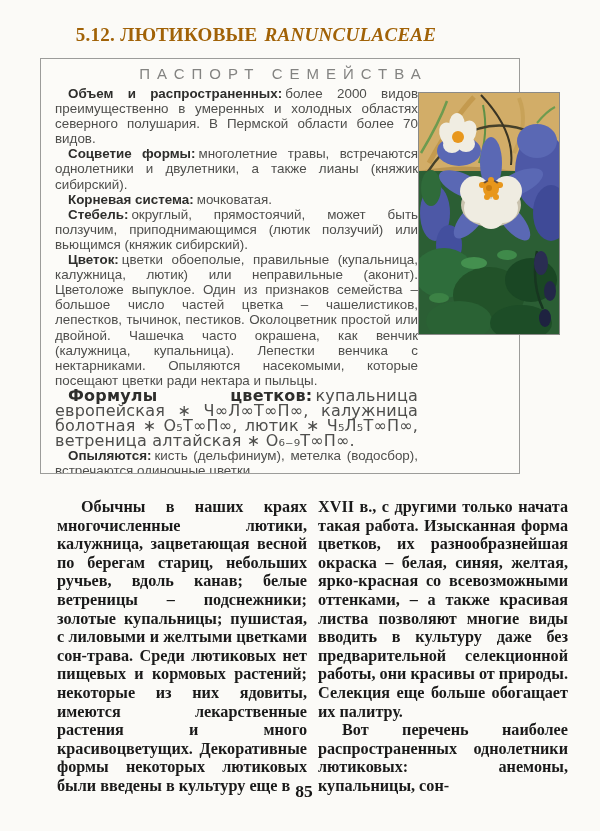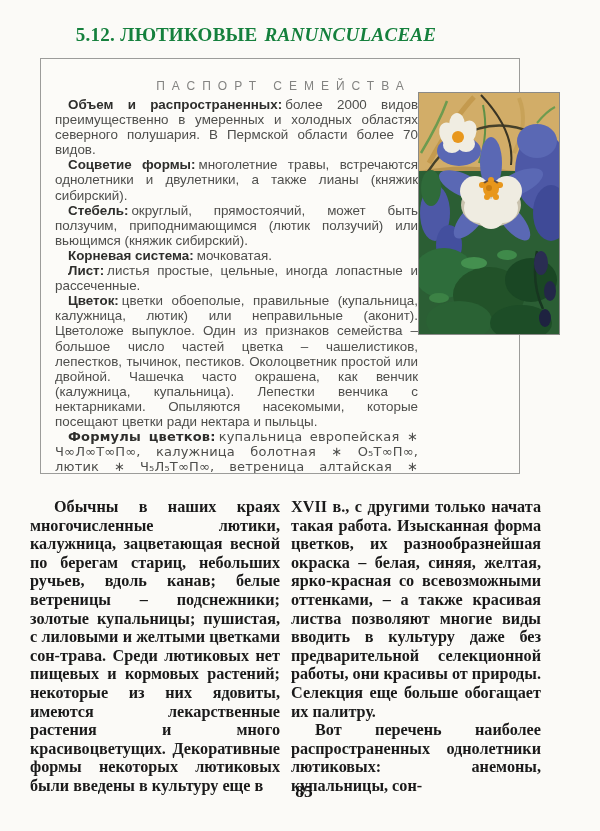--- a/index.html
+++ b/index.html
@@ -7,66 +7,66 @@
     position:relative;
     width:600px; height:831px;
     background:#fbfaf7;
     overflow:hidden;
     font-family:"Liberation Sans", sans-serif;
   }
   .title {
     position:absolute; top:24px; left:0; width:512px;
     text-align:center;
     font-family:"Liberation Serif", serif;
-    font-weight:700; font-size:19px; color:#15803d;
+    font-weight:700; font-size:19px; color:#a16207;
     letter-spacing:0.3px;
   }
   .title .latin { font-style:italic; margin-left:7px; }
 
   .passport-box {
     position:absolute; left:40px; top:58px;
     width:478px; height:414px;
     border:1px solid #9c9c9a;
     background:#fcfbf8;
     overflow:hidden;
   }
   .passport-header {
-    margin-top:20px;
+    margin-top:6px;
     text-align:center;
-    font-size:12px; letter-spacing:7px; padding-left:7px;
+    font-size:15px; letter-spacing:7px; padding-left:7px;
     color:#838381;
   }
   .passport-body {
     margin:4px 0 0 14px;
     width:363px;
   }
   .entry {
     margin:0;
     text-indent:13px;
     text-align:justify;
     font-size:13.4px; line-height:15.1px;
     color:#4e4e4c;
   }
   .entry b { color:#2e2e2c; margin-right:3px; }
   .entry.formulas {
     font-family:"DejaVu Sans", sans-serif;
-    font-size:13px; letter-spacing:0.2px;
+    font-size:16px; letter-spacing:0.2px;
   }
 
   .photo {
     position:absolute; left:418px; top:92px;
     width:140px; height:241px;
     border:1px solid #8a8a88;
     background:#2b5e34;
     z-index:3;
   }
   .photo svg { display:block; }
 
   .columns {
-    position:absolute; left:30px; top:498px; width:512px;
+    position:absolute; left:57px; top:498px; width:512px;
     display:flex; gap:11px;
     font-family:"Liberation Serif", serif;
     font-weight:700; font-size:16.2px; line-height:18.6px;
     color:#1a1a1a;
     text-align:justify;
   }
   .col { width:250px; }
   .col p { margin:0; }
   .col p.indent { text-indent:24px; }
 
@@ -84,23 +84,22 @@
 
   <div class="title">
     <span>5.12. ЛЮТИКОВЫЕ</span><span class="latin">RANUNCULACEAE</span>
   </div>
 
   <div class="passport-box">
     <div class="passport-header">ПАСПОРТ СЕМЕЙСТВА</div>
     <div class="passport-body">
       <p class="entry"><b>Объем и распространенных:</b><span>более 2000 видов преимущественно в умеренных и холодных областях северного полушария. В Пермской области более 70 видов.</span></p>
       <p class="entry"><b>Соцветие формы:</b><span>многолетние травы, встречаются однолетники и двулетники, а также лианы (княжик сибирский).</span></p>
+      <p class="entry"><b>Корневая система:</b><span>мочковатая.</span></p>
       <p class="entry"><b>Стебель:</b><span>округлый, прямостоячий, может быть ползучим, приподнимающимся (лютик ползучий) или вьющимся (княжик сибирский).</span></p>
-      <p class="entry"><b>Корневая система:</b><span>мочковатая.</span></p>
-      <p class="entry"><b>Лист:</b><span>листья простые, цельные, иногда лопастные и рассеченные.</span></p>
       <p class="entry"><b>Цветок:</b><span>цветки обоеполые, правильные (купальница, калужница, лютик) или неправильные (аконит). Цветоложе выпуклое. Один из признаков семейства – большое число частей цветка – чашелистиков, лепестков, тычинок, пестиков. Околоцветник простой или двойной. Чашечка часто окрашена, как венчик (калужница, купальница). Лепестки венчика с нектарниками. Опыляются насекомыми, которые посещают цветки ради нектара и пыльцы.</span></p>
       <p class="entry formulas"><b>Формулы цветков:</b><span>купальница европейская ∗ Ч∞Л∞Т∞П∞, калужница болотная ∗ О₅Т∞П∞, лютик ∗ Ч₅Л₅Т∞П∞, ветреница алтайская ∗ О₆₋₉Т∞П∞.</span></p>
       <p class="entry"><b>Опыляются:</b><span>кисть (дельфиниум), метелка (водосбор), встречаются одиночные цветки.</span></p>
 
     </div>
   </div>
 
   <div class="photo">
     <svg width="140" height="241" viewBox="0 0 140 241">
 

